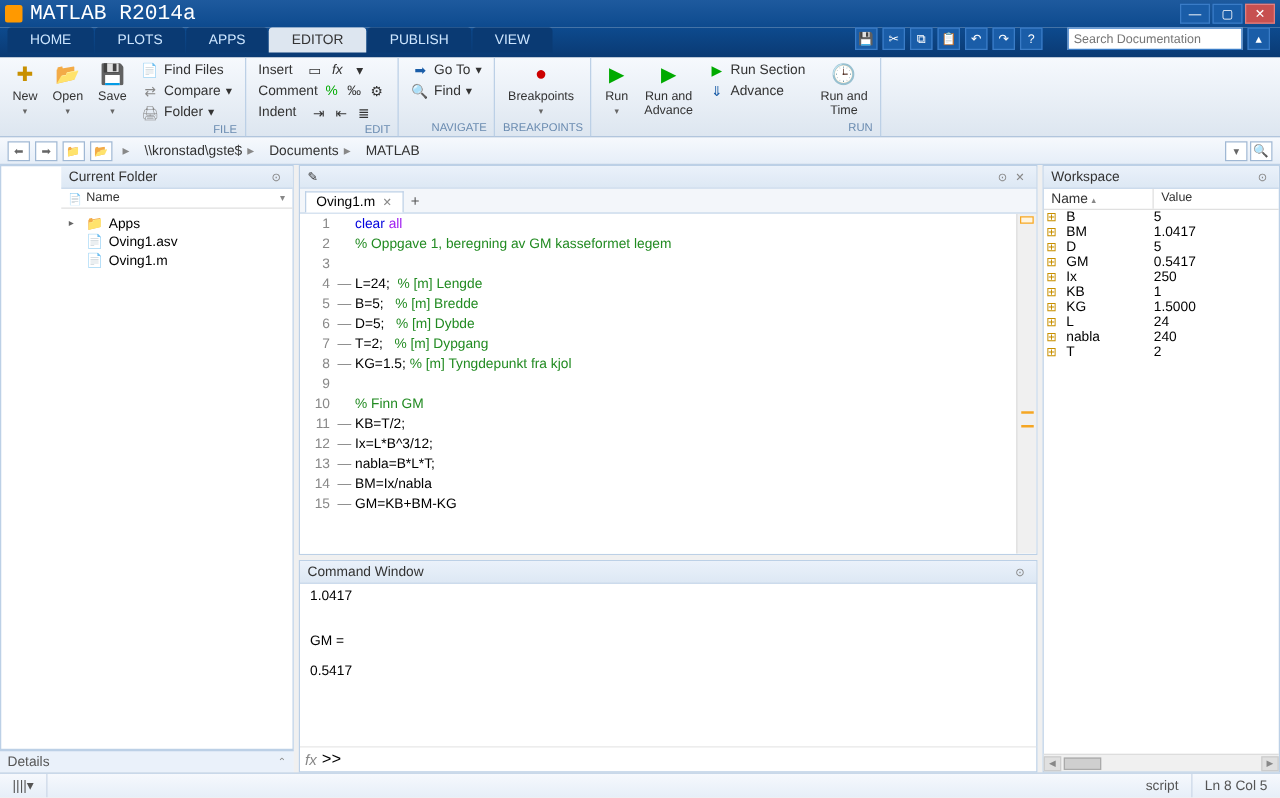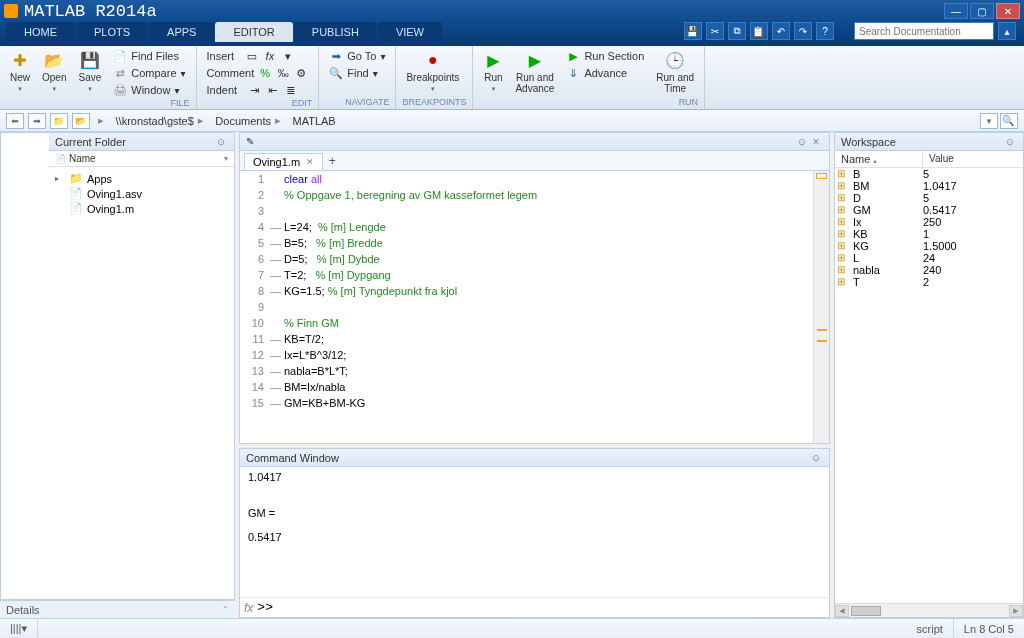--- a/index.html
+++ b/index.html
@@ -154,21 +154,21 @@
           <div class="ico blue">💾</div>
           <div class="lbl">Save</div>
           <div style="font-size:7px;color:#666;">▾</div>
         </div>
       <div class="rib-col">
         <div class="rib-small">
             <div class="ico gray">📄</div>
             <span>Find Files</span>
           </div>
         <div class="rib-small"><div class="ico gray">⇄</div><span>Compare</span> ▾</div>
-        <div class="rib-small"><div class="ico gray">🖨</div><span>Window</span> ▾</div>
+        <div class="rib-small"><div class="ico gray">🖨</div><span>Folder</span> ▾</div>
       </div>
     </div>
     <div class="rib-label">FILE</div>
   </div>
   <div class="rib-group">
     <div class="rib-body">
       <div class="rib-col">
         <div class="rib-small"><span>Insert</span>&nbsp; <span class="ico">▭</span> <span class="ico" style="font-style:italic">fx</span> <span class="ico">▾</span></div>
         <div class="rib-small">
             <span>Comment</span> 

